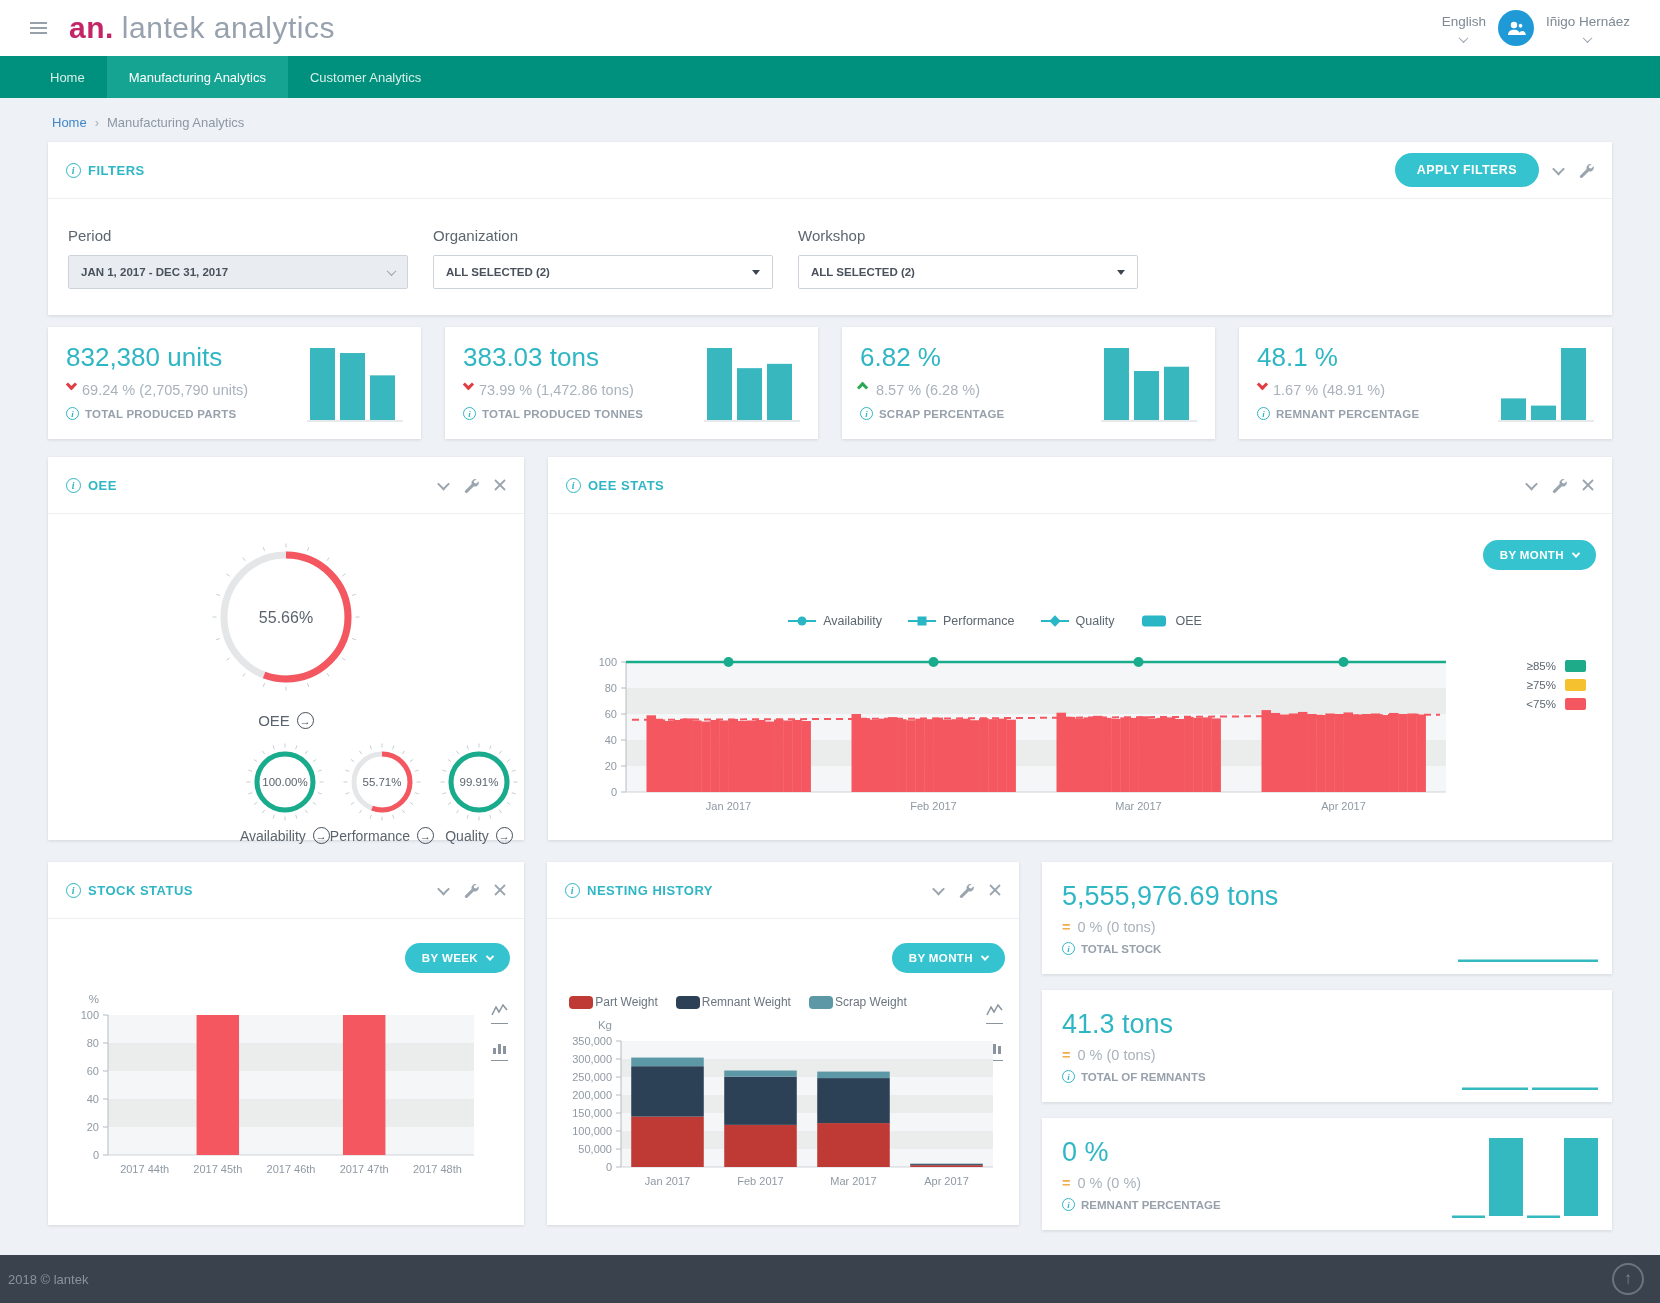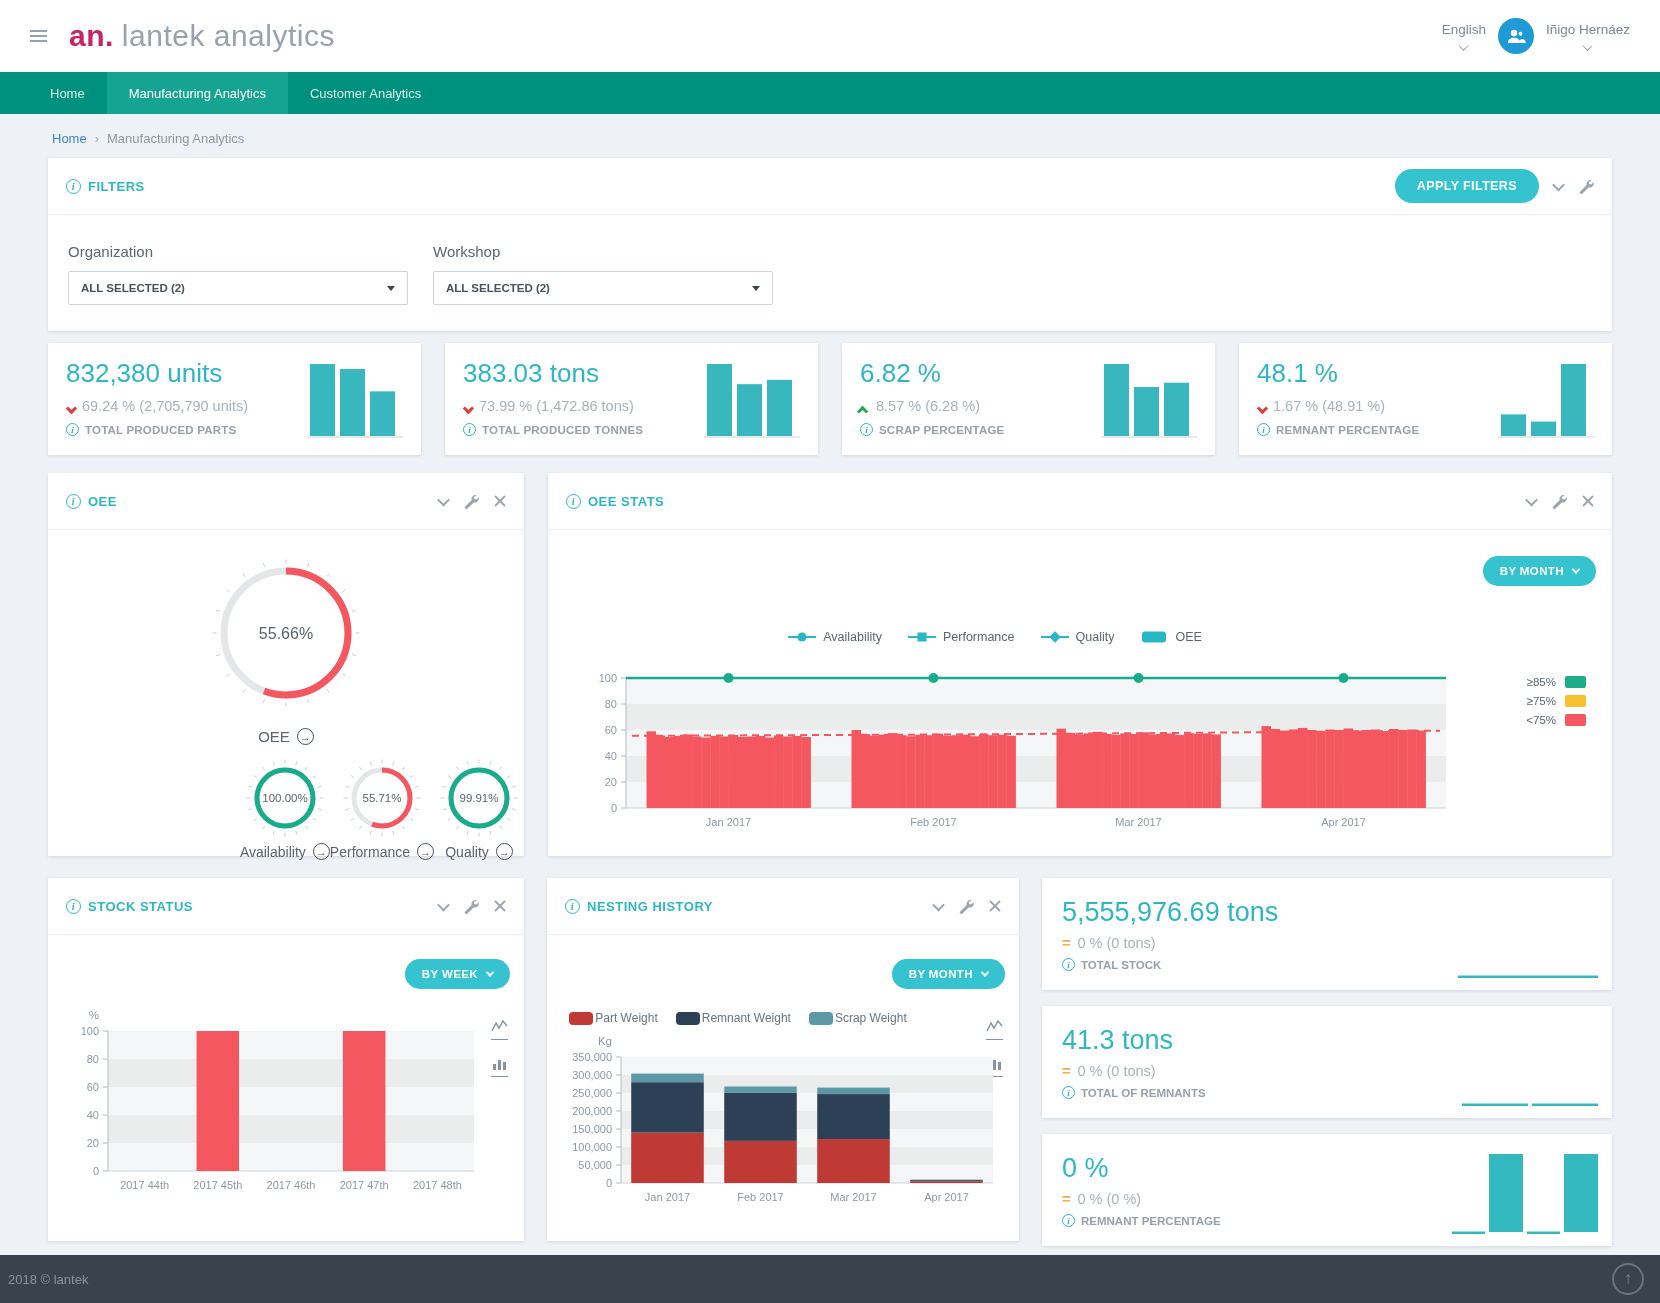--- a/index.html
+++ b/index.html
@@ -2,21 +2,21 @@
 <html><head>
 <meta charset="utf-8">
 <style>
   * { box-sizing: border-box; margin:0; padding:0; }
   html,body { width:1660px; }
   body {
     height:1303px; background:#eef1f5; overflow:hidden; position:relative;
     font-family:"Liberation Sans", sans-serif; color:#55606c;
   }
   
-  .topbar { height:72px; background:#fff; display:flex; align-items:center; padding:0 30px; }
+  .topbar { height:56px; background:#fff; display:flex; align-items:center; padding:0 30px; }
   .hamburger { display:flex; flex-direction:column; gap:3px; cursor:pointer; }
   .hamburger span { width:17px; height:2px; background:#97a1ac; }
   .brand { margin-left:22px; font-size:30px; letter-spacing:.5px; display:flex; align-items:baseline; gap:8px; }
   .brand-an { color:#c52567; font-weight:bold; }
   .brand-rest { color:#97a2ae; }
   .topbar-right { margin-left:auto; display:flex; align-items:center; gap:12px; color:#7d8994; font-size:13.5px; }
   .chev { display:inline-block; width:7px; height:7px; border-right:1.6px solid #97a1ac; border-bottom:1.6px solid #97a1ac; transform:rotate(45deg) translate(-1px,-1px); }
   .avatar { width:36px; height:36px; border-radius:50%; background:#1f9ad6; display:flex; align-items:center; justify-content:center; }
   .lang, .user { display:flex; align-items:center; gap:7px; cursor:pointer;flex-direction:column; }
   
@@ -51,21 +51,21 @@
   .tri-down { width:0; height:0; border-left:4px solid transparent; border-right:4px solid transparent; border-top:5px solid #3c4650; }
   .pill { background:#35c3cf; color:#fff; font-weight:bold; font-size:11.5px; letter-spacing:.4px; border:none;
           border-radius:17px; padding:9px 17px; display:inline-flex; align-items:center; gap:9px; cursor:pointer; }
   .pill .chev { width:6px; height:6px; border-color:#fff; border-width:2px; }
   .apply-pill { padding:10px 22px; font-size:12.5px; border-radius:19px; }
   
   .kpi-row { display:grid; grid-template-columns:repeat(4,1fr); gap:24px; margin-top:12px; }
   .kpi-card { height:112px; padding:15px 16px 13px 18px; display:flex; }
   .kpi-left { flex:1; min-width:0; }
   .kpi-value { color:#2fb6c4; font-size:26px; white-space:nowrap; }
-  .kpi-delta { margin-top:9px; font-size:14.5px; color:#a9b2bc; display:flex; align-items:flex-end; gap:8px; }
+  .kpi-delta { margin-top:9px; font-size:14.5px; color:#a9b2bc; display:flex; align-items:flex-start; gap:8px; }
   .arr { width:8px; height:8px; display:inline-block; }
   .arr.down { border-right:3px solid #e23c43; border-bottom:3px solid #e23c43; transform:rotate(45deg) translateY(-2px); }
   .arr.up { border-right:3px solid #2aa854; border-bottom:3px solid #2aa854; transform:rotate(-135deg) translateY(-2px); }
   .kpi-label { margin-top:9px; font-size:11.5px; font-weight:bold; color:#97a1ac; letter-spacing:.2px; display:flex; align-items:center; gap:6px; white-space:nowrap; }
   .kpi-label .info-i { width:13px; height:13px; min-width:13px; font-size:9px; }
   
   .row2 { display:grid; grid-template-columns:476px 1fr; gap:24px; margin-top:18px; }
   .row3 { display:grid; grid-template-columns:476px 472px 1fr; gap:23px; margin-top:22px; }
   .panel { position:relative; }
   .row2 .panel { height:383px; }
@@ -170,20 +170,28 @@
       <div class="panel-icons">
         <button class="pill apply-pill">APPLY FILTERS</button>
         <span class="chev"></span>
         <svg width="16" height="16" viewBox="0 0 16 16">
           <path d="M13.6 2.4a3.7 3.7 0 0 0-4.9 4.6L2.3 13.4a1.55 1.55 0 0 0 2.2 2.2l6.4-6.4a3.7 3.7 0 0 0 4.6-4.9l-2.2 2.2-2.1-.5-.5-2.1z" fill="#9aa5af"></path>
         </svg>
       </div>
     </div>
     <div class="panel-divider"></div>
     <div class="filters-body">
+        <div class="f-field">
+          <div class="f-label">Period</div>
+          <div class="f-select filled">
+            <span>JAN 1, 2017 - DEC 31, 2017</span>
+            <span class="spacer"></span>
+            <span class="chev"></span>
+          </div>
+        </div>
         <div class="f-field">
           <div class="f-label">Organization</div>
           <div class="f-select">
             <span>ALL SELECTED (2)</span>
             <span class="spacer"></span>
             <span class="tri-down"></span>
           </div>
         </div>
         <div class="f-field">
           <div class="f-label">Workshop</div>

